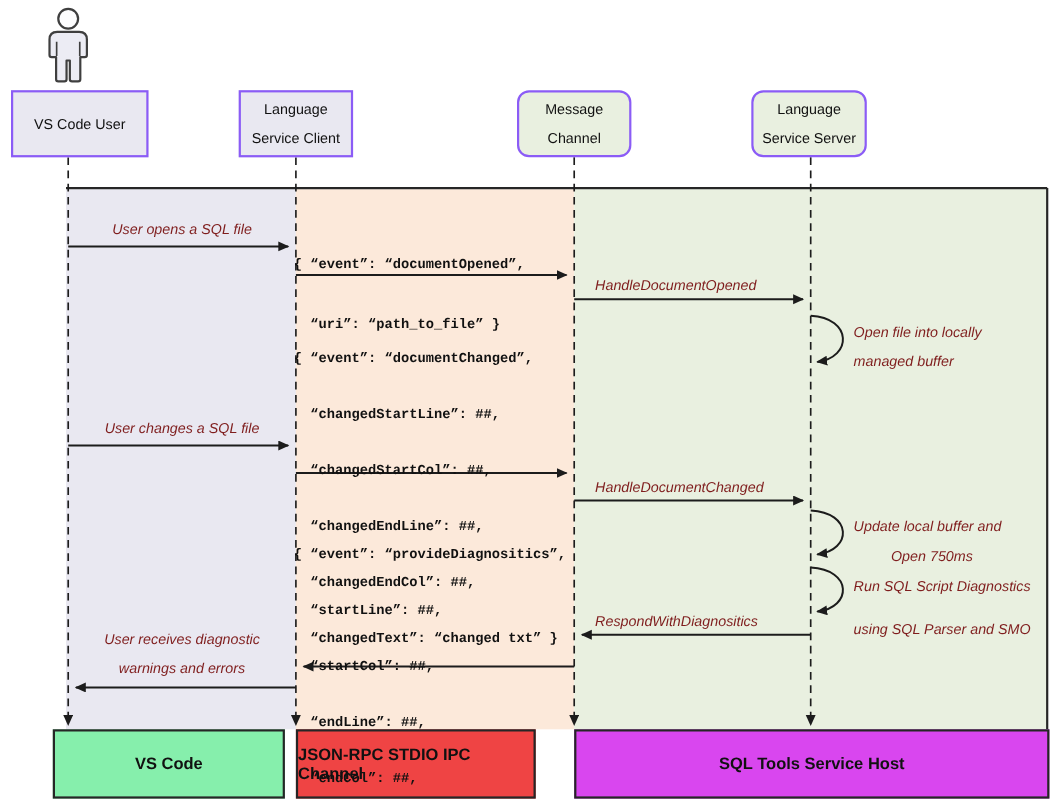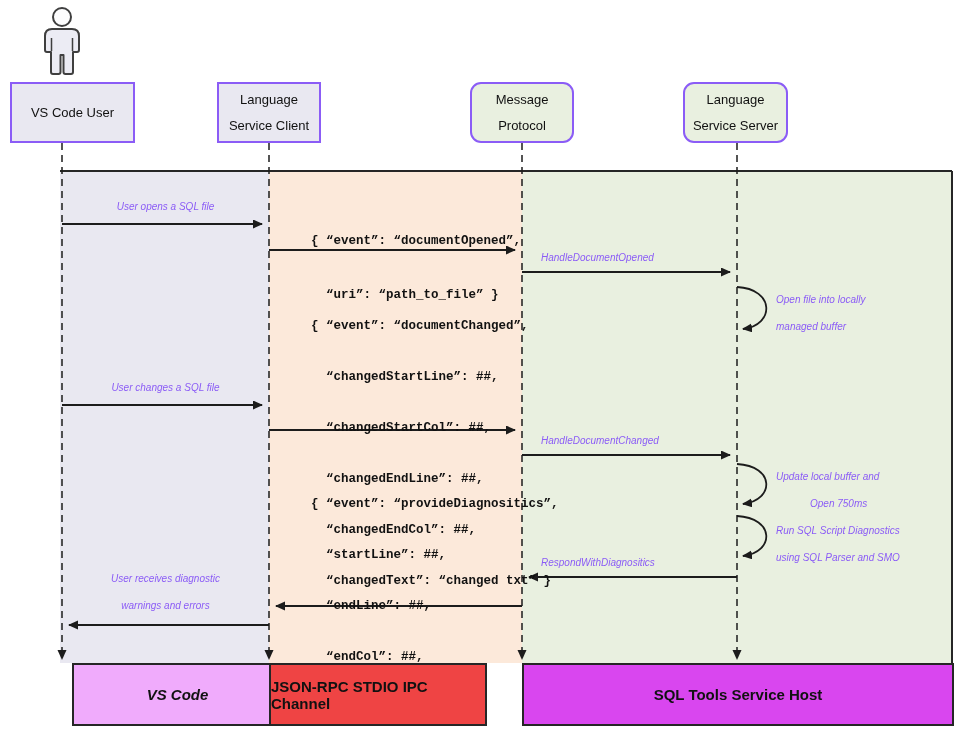--- a/index.html
+++ b/index.html
@@ -20,39 +20,39 @@
     display:flex;flex-direction:column;align-items:center;justify-content:center;
     font-size:13px;line-height:14px;gap:12px;text-align:center;
   }
   .pbox.green{background:#e9f0e0;border-radius:11px;}
   .pbox-user{left:10px;width:125px;}
   .pbox-client{left:217px;width:104px;}
   .pbox-protocol{left:470px;width:104px;}
   .pbox-server{left:683px;width:105px;}
 
   .mlabel{
-    position:absolute;z-index:5;font-style:italic;font-size:10px;
-    white-space:nowrap;color:#8b5cf6;
+    position:absolute;z-index:5;font-style:italic;font-size:13px;
+    white-space:nowrap;color:#7f1d1d;
   }
   .mlabel.centered{text-align:center;}
 
   .payload{
     position:absolute;z-index:5;font-family:"Liberation Mono","DejaVu Sans Mono",monospace;
     font-weight:bold;font-size:12.5px;white-space:pre;color:#111111;
   }
-  .payload div{height:23px;line-height:23px;margin-left:44px;}
+  .payload div{height:23px;line-height:23px;}
   .payload.wide div{height:26px;line-height:26px;}
 
   .fcell{
     position:absolute;top:663px;height:63px;box-sizing:border-box;
     border:2px solid #262626;z-index:4;
     display:flex;align-items:center;justify-content:center;
     font-weight:bold;font-size:15px;
   }
-  .fcell-vscode{left:72px;width:211px;background:#f0abfc;font-style:italic;}
+  .fcell-vscode{left:48px;width:211px;background:#86efac;}
   .fcell-ipc{left:269px;width:218px;background:#ef4444;}
   .fcell-host{left:522px;width:432px;background:#d946ef;}
 </style>
 </head>
 <body>
 
 <div id="canvas">
 
   <div class="lane lane-vscode"></div>
   <div class="lane lane-ipc"></div>
@@ -96,59 +96,60 @@
 
   <div class="pbox pbox-user">
     <span>VS Code User</span>
   </div>
   <div class="pbox pbox-client">
     <span>Language</span>
     <span>Service Client</span>
   </div>
   <div class="pbox pbox-protocol green">
     <span>Message</span>
-    <span>Protocol</span>
+    <span>Channel</span>
   </div>
   <div class="pbox pbox-server green">
     <span>Language</span>
     <span>Service Server</span>
   </div>
 
   <div class="mlabel centered" style="left:62px;width:207px;top:201px;">User opens a SQL file</div>
   <div class="mlabel centered" style="left:62px;width:207px;top:382px;">User changes a SQL file</div>
   <div class="mlabel centered" style="left:62px;width:207px;top:573px;">User receives diagnostic</div>
   <div class="mlabel centered" style="left:62px;width:207px;top:600px;">warnings and errors</div>
 
   <div class="mlabel" style="left:541px;top:252px;">HandleDocumentOpened</div>
   <div class="mlabel" style="left:541px;top:435px;">HandleDocumentChanged</div>
   <div class="mlabel" style="left:541px;top:557px;">RespondWithDiagnositics</div>
   <div class="mlabel" style="left:776px;top:294px;">Open file into locally</div>
   <div class="mlabel" style="left:776px;top:321px;">managed buffer</div>
   <div class="mlabel" style="left:776px;top:471px;">Update local buffer and</div>
   <div class="mlabel" style="left:810px;top:498px;">Open 750ms</div>
   <div class="mlabel" style="left:776px;top:525px;">Run SQL Script Diagnostics</div>
-  <div class="mlabel" style="left:776px;top:552px;">using SQL Parser and SMO</div>
+  <div class="mlabel" style="left:776px;top:564px;">using SQL Parser and SMO</div>
 
   <div class="payload wide" style="left:267px;top:200px;">
     <div>{ “event”: “documentOpened”,</div>
     <div>  “uri”: “path_to_file” }</div>
   </div>
 
   <div class="payload" style="left:267px;top:287px;">
     <div>{ “event”: “documentChanged”,</div>
     <div>  “changedStartLine”: ##,</div>
     <div>  “changedStartCol”: ##,</div>
     <div>  “changedEndLine”: ##,</div>
     <div>  “changedEndCol”: ##,</div>
     <div>  “changedText”: “changed txt” }</div>
   </div>
 
   <div class="payload" style="left:267px;top:465px;">
     <div>{ “event”: “provideDiagnositics”,</div>
     <div>  “startLine”: ##,</div>
+    <div>  “startCol”: ##,</div>
     <div>  “endLine”: ##,</div>
     <div>  “endCol”: ##,</div>
     
   </div>
 
   <div class="fcell fcell-vscode">
     <span>VS Code</span>
   </div>
   <div class="fcell fcell-ipc">
     <span>JSON-RPC STDIO IPC Channel</span>

